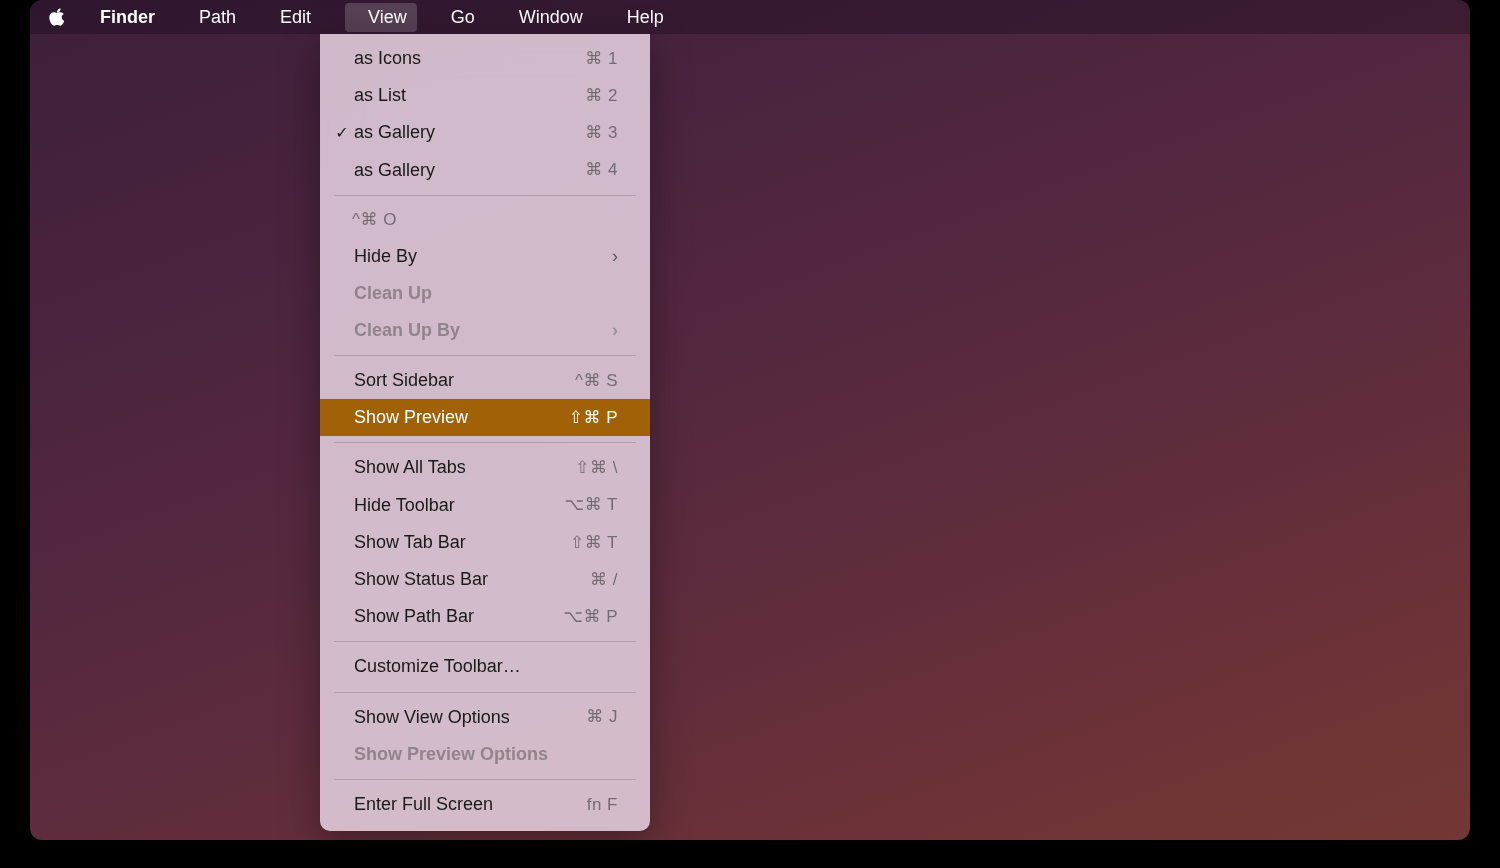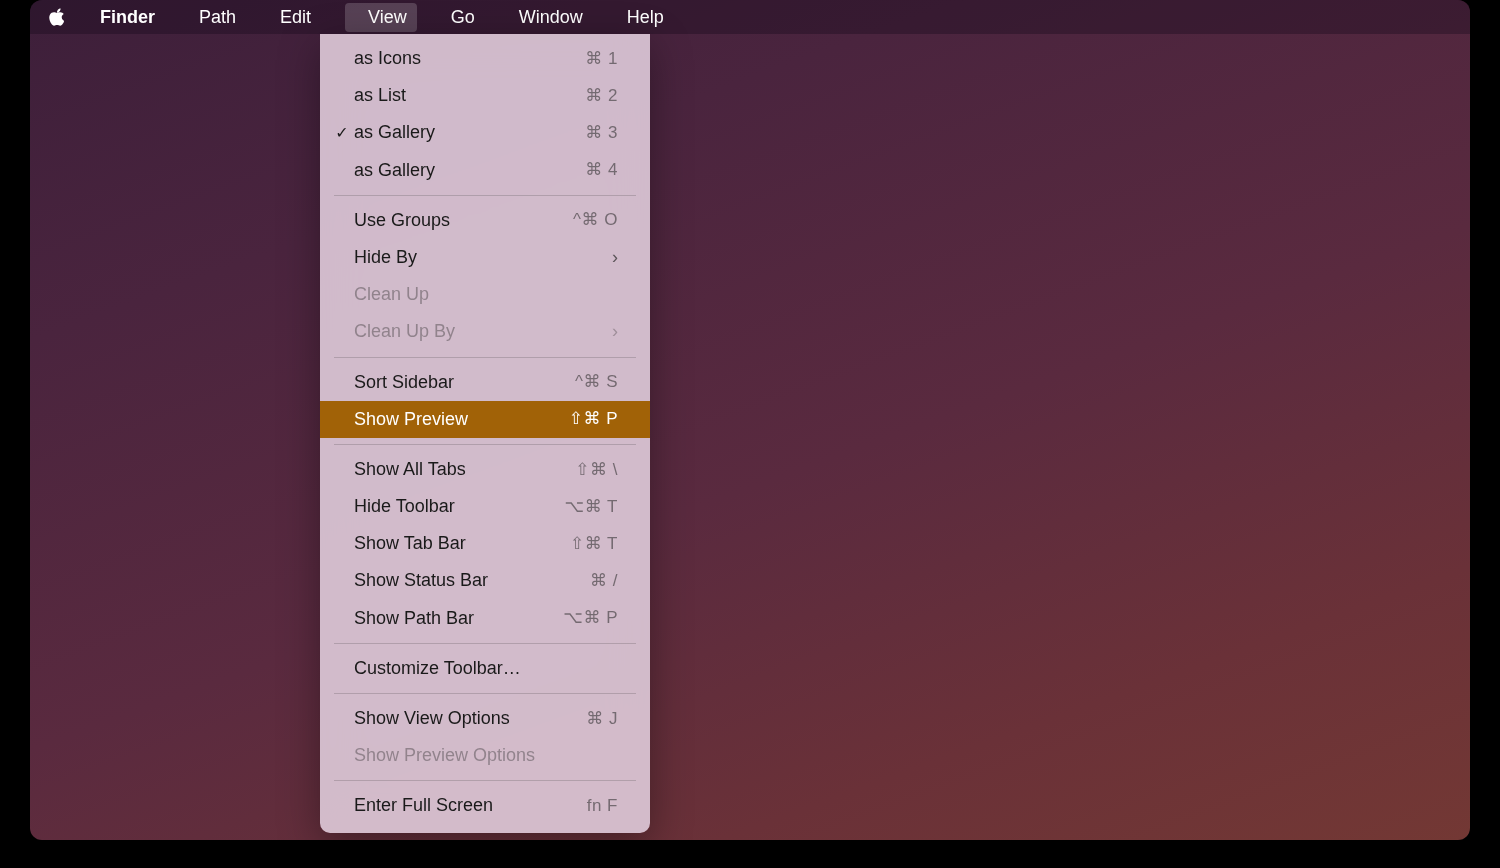--- a/index.html
+++ b/index.html
@@ -75,20 +75,21 @@
       padding: 6px 32px 6px 12px;
       line-height: 1.4;
       cursor: default;
     }
     .dd-item.highlighted {
       background: #a16207;
       color: #fff;
     }
     .dd-item.disabled {
       color: rgba(40,40,40,0.38);
+      font-weight: bold;
     }
     .dd-check {
       width: 20px;
       display: inline-block;
       text-align: center;
       font-size: 16px;
     }
     .dd-label {
       flex: 1;
       padding-left: 2px;
@@ -153,21 +154,20 @@
         <span class="dd-shortcut">⌘ 3</span>
       </div>
       <div class="dd-item">
         <span class="dd-check"></span>
         <span class="dd-label">as Gallery</span>
         <span class="dd-shortcut">⌘ 4</span>
       </div>
       <div class="dd-sep"></div>
       <div class="dd-item">
         <span class="dd-check"></span>
-        <span class="dd-label">Use Groups</span>
         <span class="dd-shortcut">^⌘ O</span>
       </div>
       <div class="dd-item">
         <span class="dd-check"></span>
         <span class="dd-label">Hide By</span>
         <span class="dd-sub">›</span>
       </div>
       <div class="dd-item disabled">
         <span class="dd-check"></span>
         <span class="dd-label">Clean Up</span>

